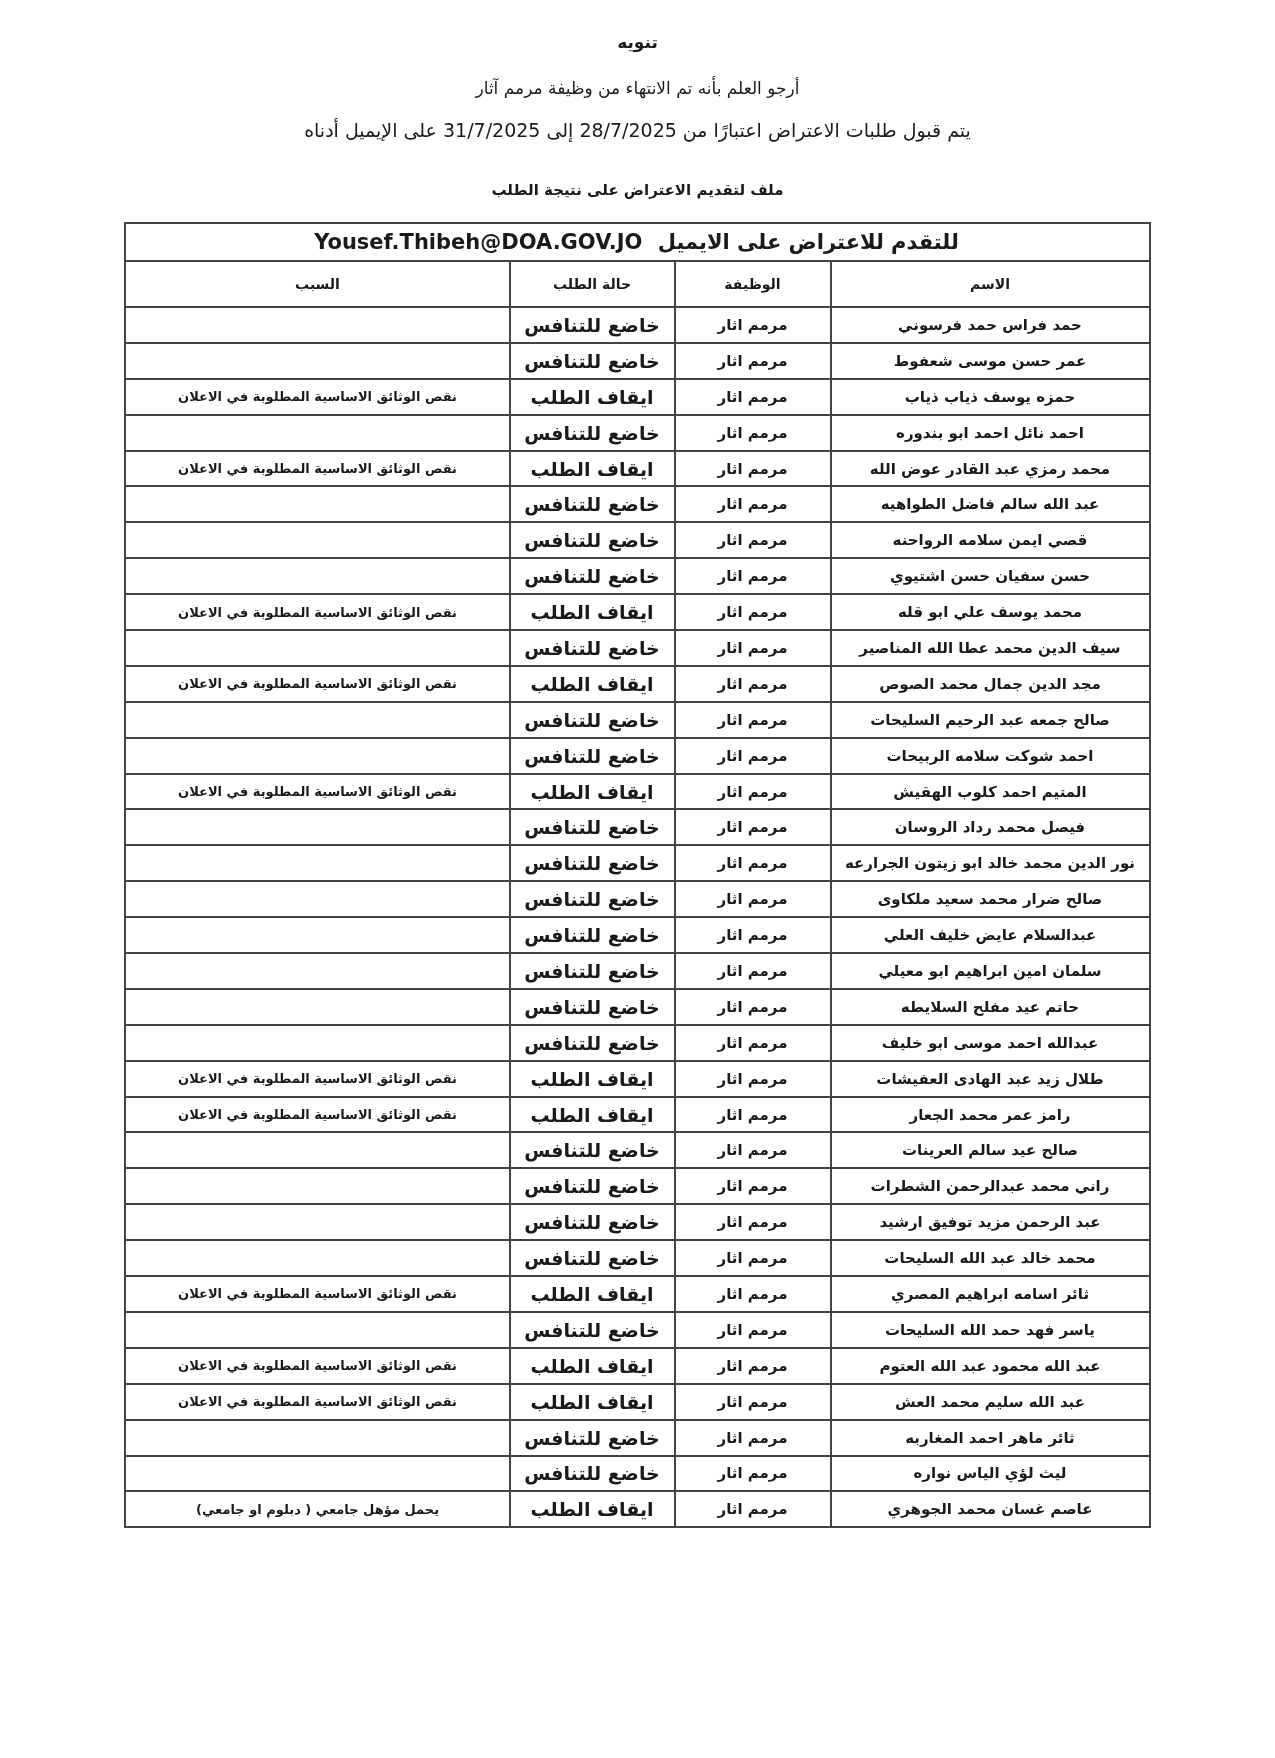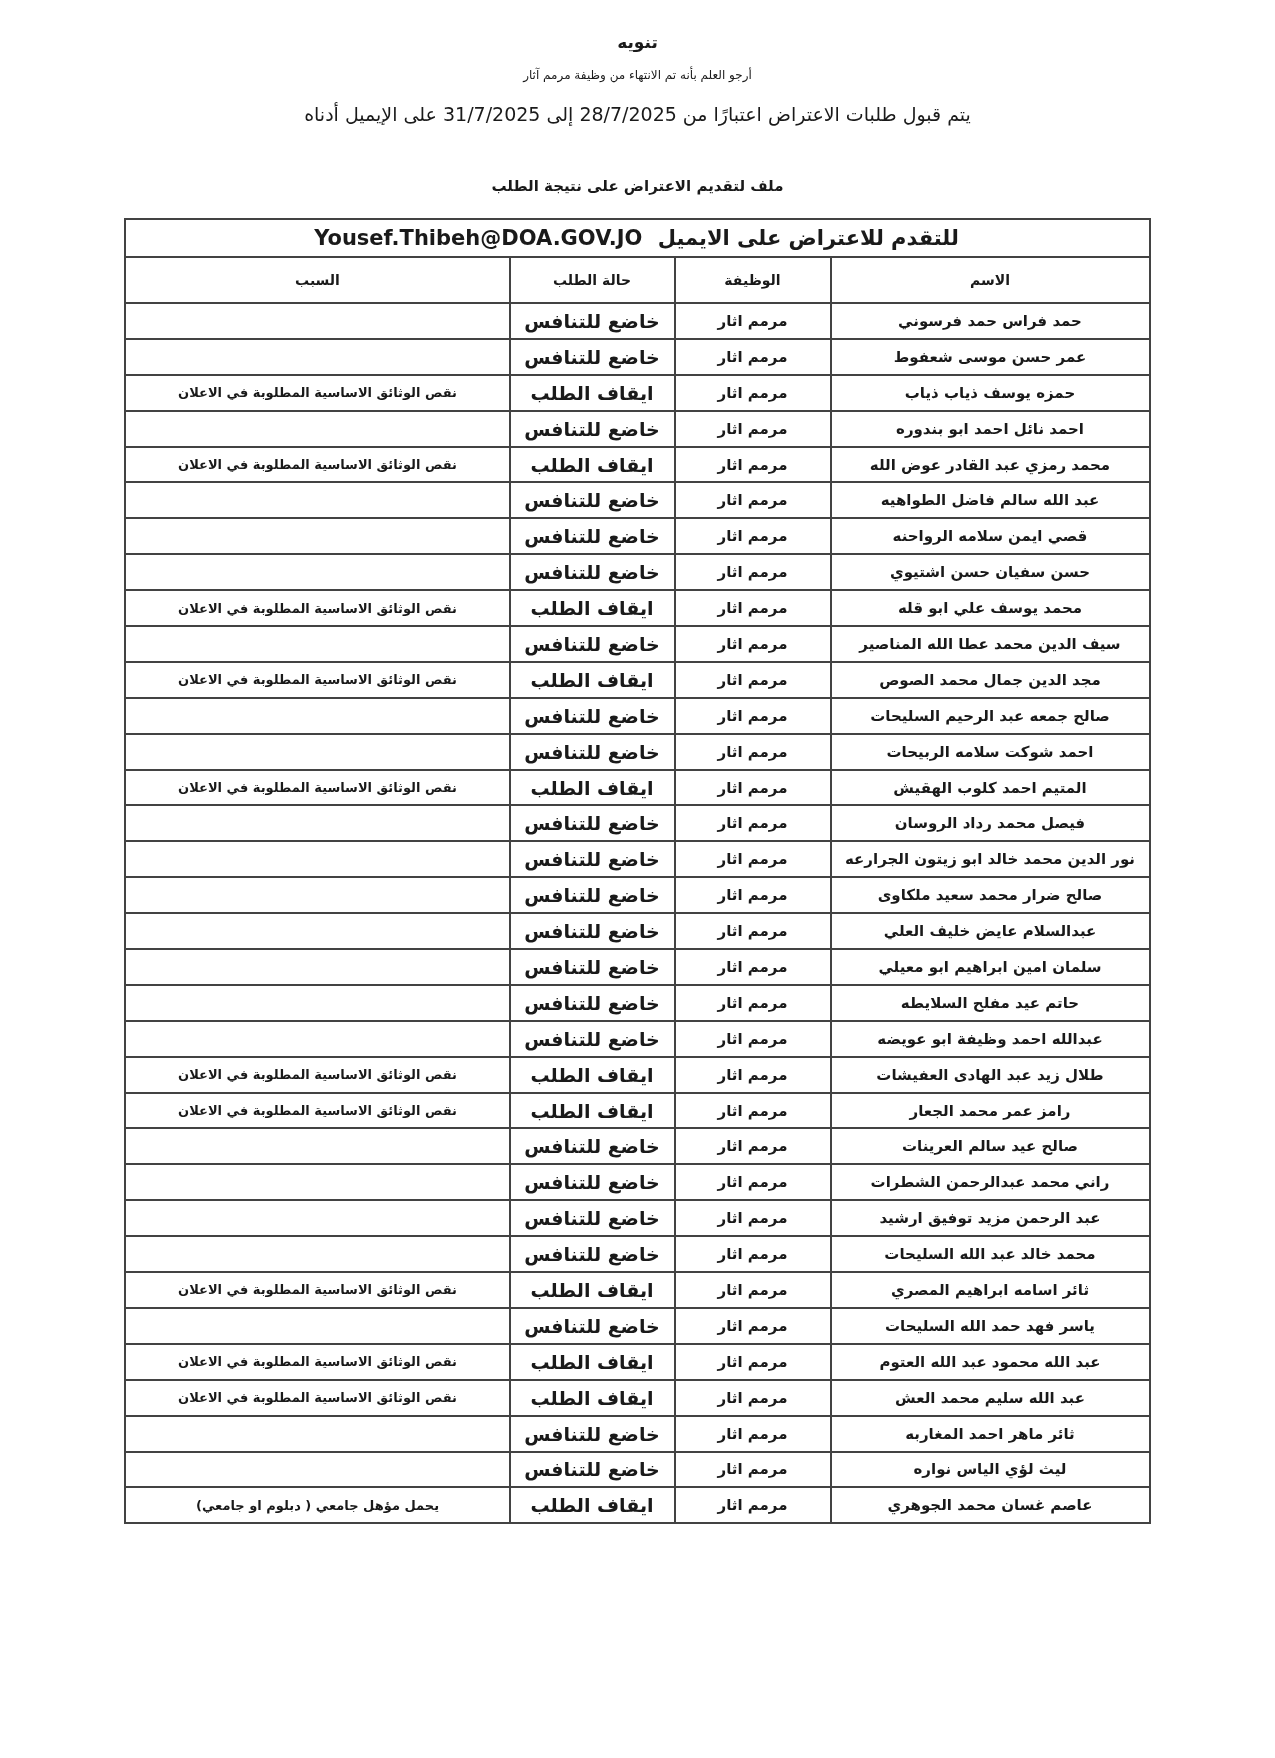--- a/index.html
+++ b/index.html
@@ -8,25 +8,25 @@
     height: 1758px;
     background: #ffffff;
     font-family: "DejaVu Sans", sans-serif;
     color: #1a1a1a;
     overflow: hidden;
   }
   .page { width: 1275px; height: 1748px; position: relative; }
 
   .notice-block { text-align: center; direction: rtl; }
   .notice-title   { padding-top: 32px; font-size: 17px; font-weight: bold; }
-  .notice-line1   { margin-top: 16px; font-size: 12px; }
+  .notice-line1   { margin-top: 26px; font-size: 17px; }
   .notice-line2   { margin-top: 21px; font-size: 19px; }
 
   .page-subtitle {
-    margin-top: 52px;
+    margin-top: 40px;
     text-align: center;
     direction: rtl;
     font-size: 15px;
     font-weight: bold;
   }
 
   table.results-table {
     border-collapse: collapse;
     table-layout: fixed;
     width: 1026px;
@@ -210,21 +210,21 @@
     <td class="cell-status">خاضع للتنافس</td>
     <td class="cell-reason"></td>
   </tr>
         <tr class="data-row">
     <td class="cell-name">حاتم عيد مفلح السلايطه</td>
     <td class="cell-position">مرمم اثار</td>
     <td class="cell-status">خاضع للتنافس</td>
     <td class="cell-reason"></td>
   </tr>
         <tr class="data-row">
-    <td class="cell-name">عبدالله احمد وظيفة ابو عويضه</td>
+    <td class="cell-name">عبدالله احمد موسى ابو خليف</td>
     <td class="cell-position">مرمم اثار</td>
     <td class="cell-status">خاضع للتنافس</td>
     <td class="cell-reason"></td>
   </tr>
         <tr class="data-row">
     <td class="cell-name">طلال زيد عبد الهادى العفيشات</td>
     <td class="cell-position">مرمم اثار</td>
     <td class="cell-status">ايقاف الطلب</td>
     <td class="cell-reason">نقص الوثائق الاساسية المطلوبة في الاعلان</td>
   </tr>

